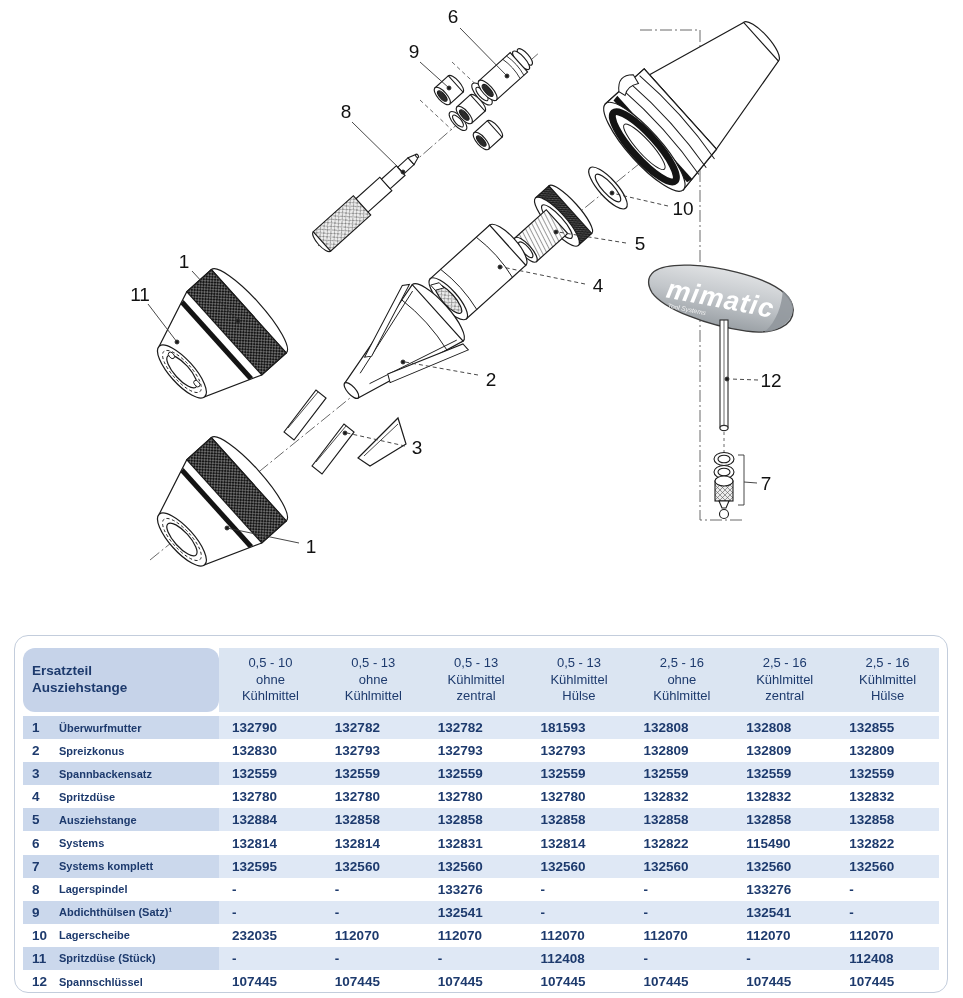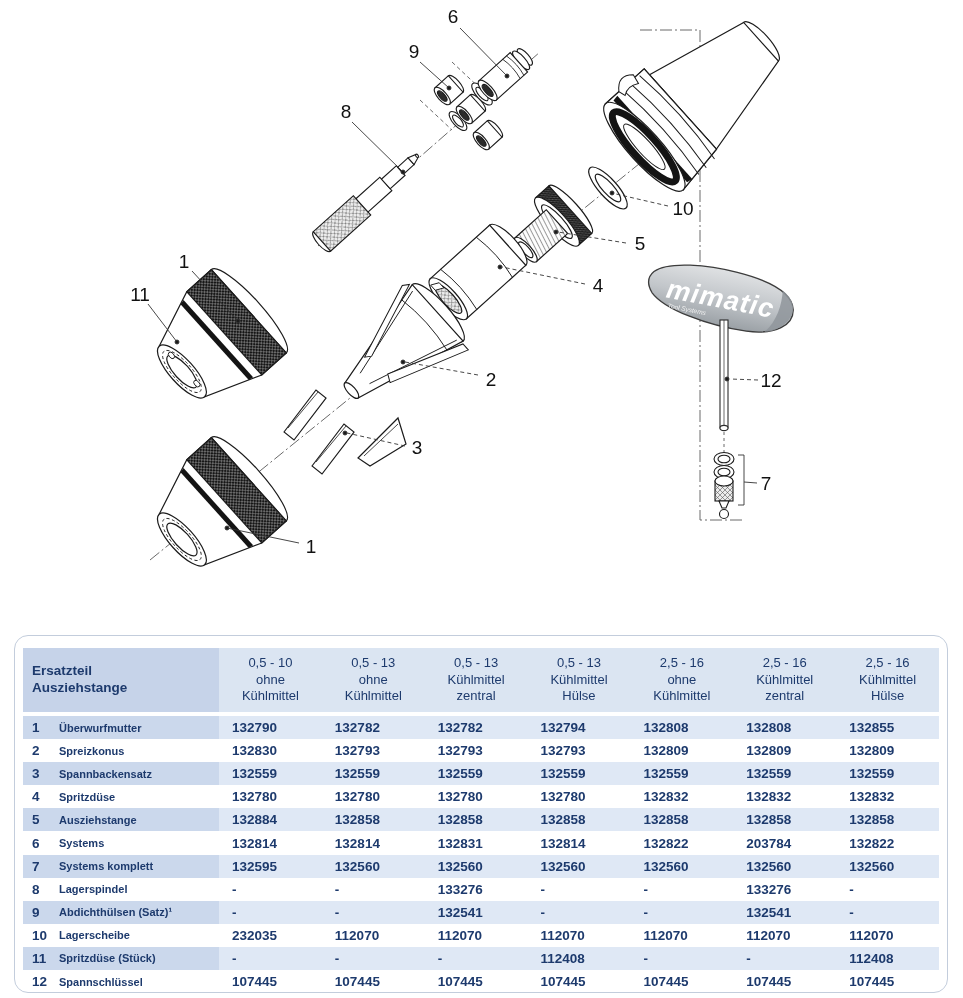--- a/index.html
+++ b/index.html
@@ -6,21 +6,21 @@
   .stage{position:relative;width:963px;height:998px;background:#fff;overflow:hidden;
          font-family:"Liberation Sans",sans-serif;}
   .diagram-svg{position:absolute;left:0;top:0;}
 
   
   .parts-table{position:absolute;left:14px;top:635px;width:934px;height:358px;
     border:1.5px solid #c3cddc;border-radius:14px;background:#fff;box-sizing:border-box;
     padding:12px 8px 6px 8px;}
   .thead{display:grid;grid-template-columns:196px repeat(7,1fr);height:64px;margin-bottom:4px;}
   .th-desc{background:#c6d3e9;display:flex;flex-direction:column;justify-content:center;
-    padding-left:9px;font-weight:bold;font-size:13.5px;color:#1d3a6d;line-height:1.25;}
+    padding-left:9px;font-weight:bold;font-size:13.5px;color:#1d3a6d;line-height:1.25;border-radius:12px;}
   .th-col{background:#dbe5f2;display:flex;flex-direction:column;justify-content:center;
     align-items:center;font-size:13px;color:#1d3a6d;line-height:1.3;}
   .trow{display:grid;grid-template-columns:196px repeat(7,1fr);height:23.1px;align-items:center;}
   .trow.odd{background:#dfe8f5;}
   .trow.odd .desc{background:#cbd8ec;}
   .desc{display:flex;align-items:center;height:100%;padding-left:9px;box-sizing:border-box;gap:0;}
   .nr{width:27px;flex:none;font-weight:bold;font-size:13.5px;color:#1d3a6d;}
   .pname{font-weight:bold;font-size:11px;color:#1d3a6d;white-space:nowrap;}
   .val{font-weight:bold;font-size:13.5px;color:#1d3a6d;padding-left:13px;}
 </style>
@@ -312,21 +312,21 @@
   <div>
 
   <div class="trow odd">
           <div class="desc">
             <span class="nr">1</span>
             <span class="pname">Überwurfmutter</span>
           </div>
           <span class="val">132790</span>
           <span class="val">132782</span>
           <span class="val">132782</span>
-          <span class="val">132794</span>
+          <span class="val">181593</span>
           <span class="val">132808</span>
           <span class="val">132808</span>
           <span class="val">132855</span>
         </div>
         <div class="trow">
           <div class="desc">
             <span class="nr">2</span>
             <span class="pname">Spreizkonus</span>
           </div>
           <span class="val">132830</span>
@@ -379,21 +379,21 @@
         <div class="trow">
           <div class="desc">
             <span class="nr">6</span>
             <span class="pname">Systems</span>
           </div>
           <span class="val">132814</span>
           <span class="val">132814</span>
           <span class="val">132831</span>
           <span class="val">132814</span>
           <span class="val">132822</span>
-          <span class="val">203784</span>
+          <span class="val">115490</span>
           <span class="val">132822</span>
         </div>
         <div class="trow odd">
           <div class="desc">
             <span class="nr">7</span>
             <span class="pname">Systems komplett</span>
           </div>
           <span class="val">132595</span>
           <span class="val">132560</span>
           <span class="val">132560</span>

